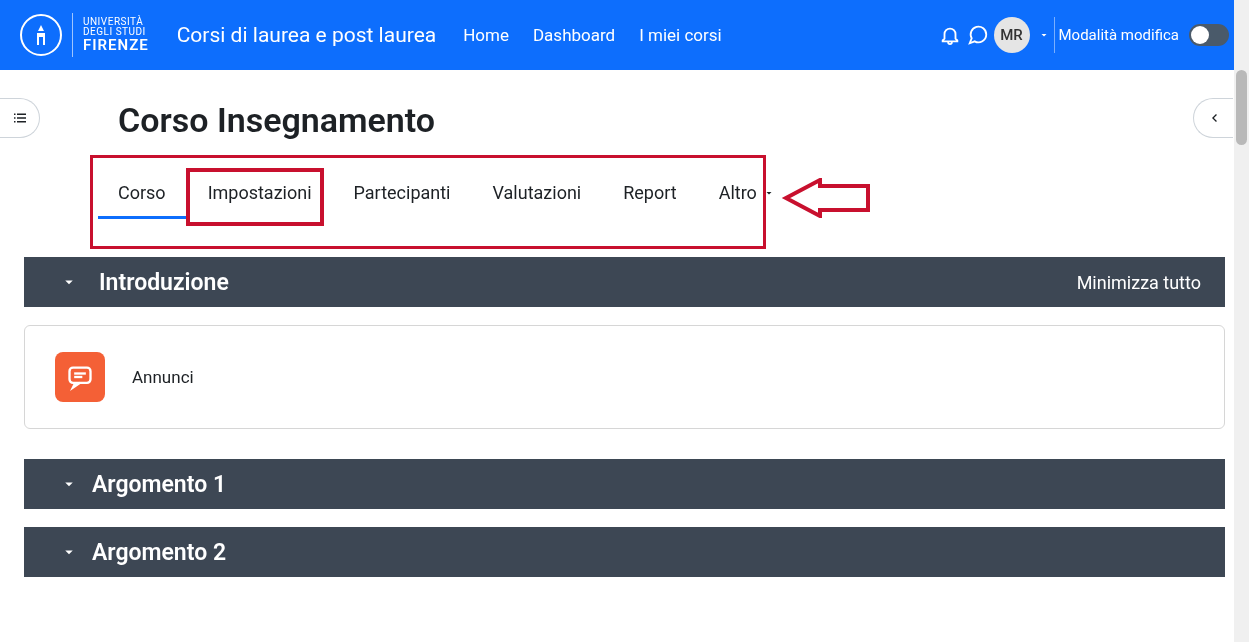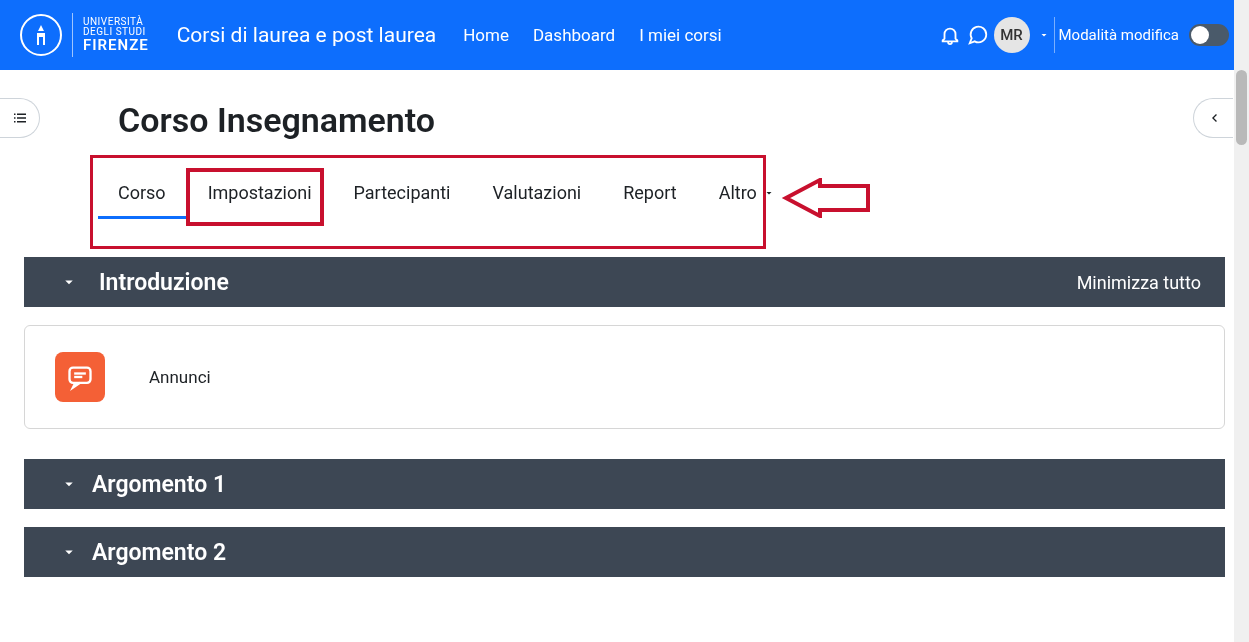--- a/index.html
+++ b/index.html
@@ -256,21 +256,21 @@
     }
 
     
     .activity-card {
       border: 1px solid #d6d6d6;
       border-radius: 6px;
       margin: 0 24px 30px 24px;
       padding: 26px 30px;
       display: flex;
       align-items: center;
-      gap: 44px;
+      gap: 27px;
     }
     .activity-icon {
       width: 50px;
       height: 50px;
       background: #f46036;
       border-radius: 8px;
       display: flex;
       align-items: center;
       justify-content: center;
     }

